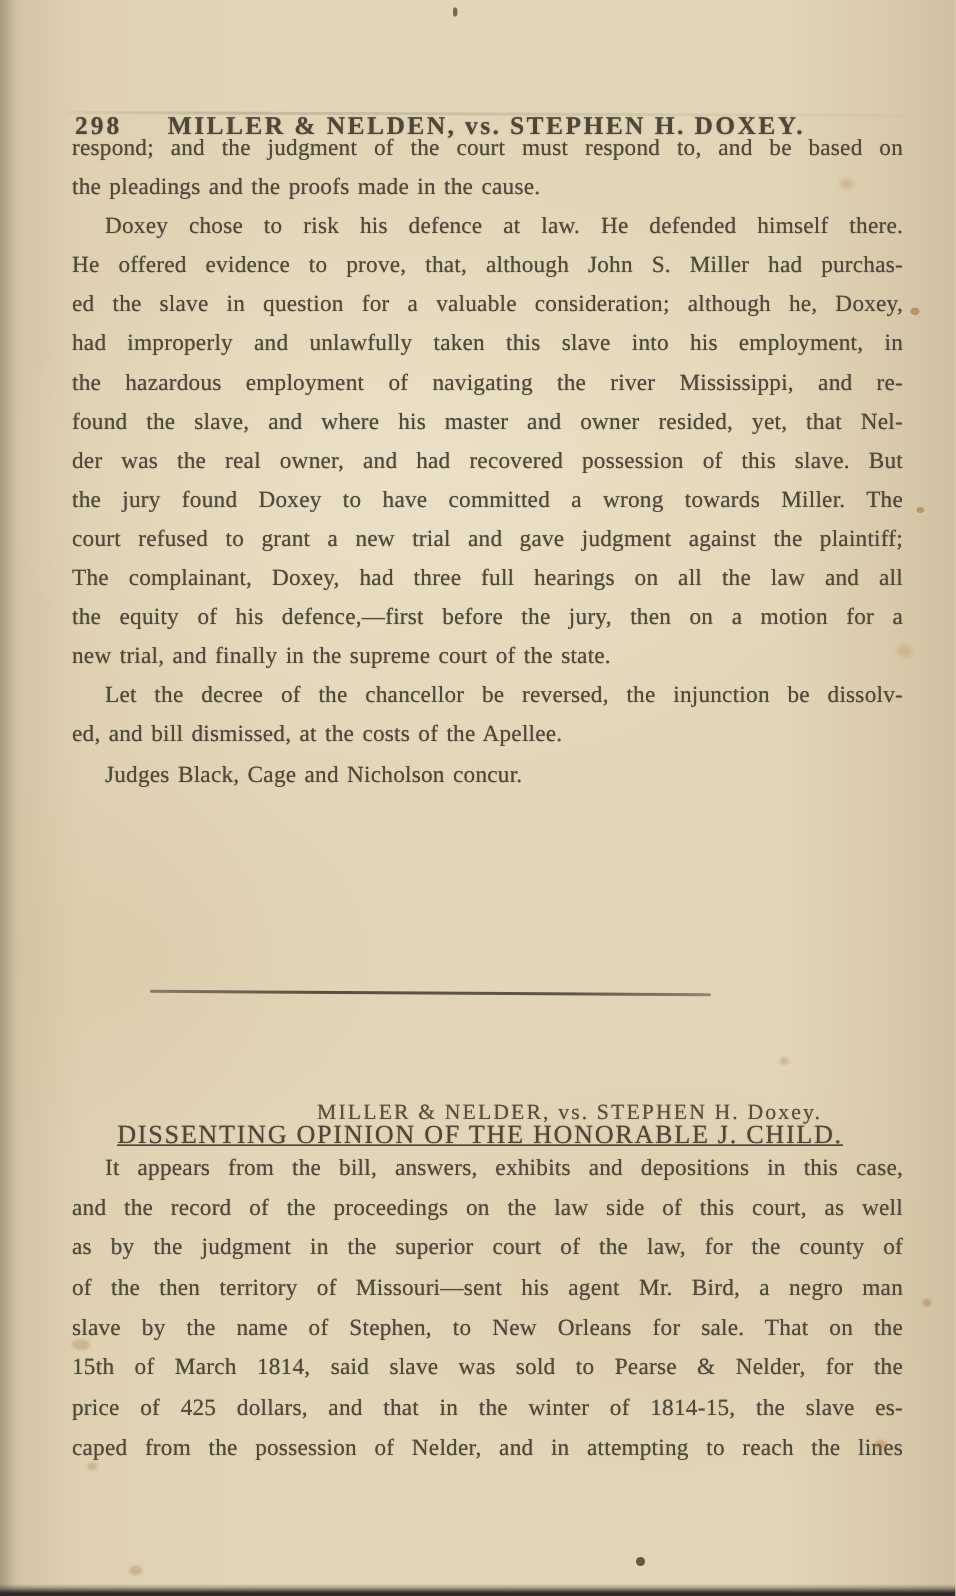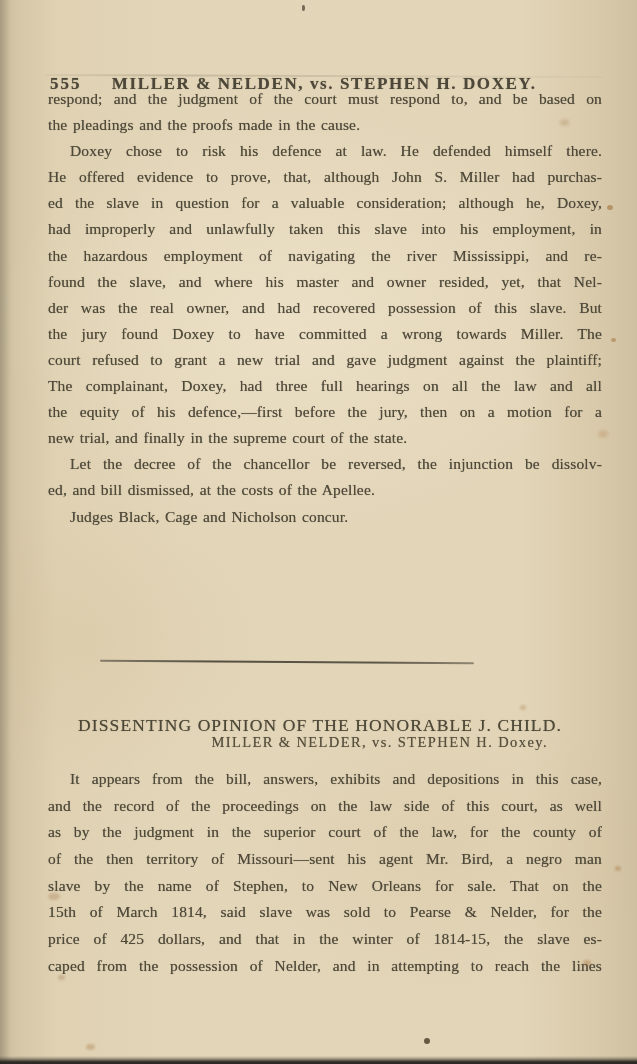--- a/index.html
+++ b/index.html
@@ -65,25 +65,26 @@
 
   
   .case-title {
     position: absolute; top: 734px; left: 48px; width: 500px;
     text-align: right;
     font-size: 14.5px; letter-spacing: 1.4px;
     color: #56503d;
     text-shadow: 0 0 0.7px rgba(80,72,56,0.6);
   }
   .dissent-heading {
-    position: absolute; top: 715px; left: 40px; width: 560px;
+    position: absolute; top: 746px; left: 40px; width: 560px;
     text-align: center;
     font-size: 17.5px; letter-spacing: 1.1px;
     color: #4c4736;
     text-shadow: 0 0 0.8px rgba(70,64,50,0.6);
+    text-decoration: underline;
   }
 
   
   .bottom-scan-edge {
     position: absolute; left: 0; right: 0; bottom: 0; height: 8px;
     background: linear-gradient(180deg, rgba(70,64,54,0.0), rgba(70,64,54,0.35) 30%, #2d2a25 75%);
   }
   .left-scan-edge {
     position: absolute; left: 0; top: 0; bottom: 0; width: 10px;
     background: linear-gradient(90deg, rgba(110,100,82,0.30), rgba(110,100,82,0.0));
@@ -101,21 +102,21 @@
   .s10 { top: 119px; left: 560px; width: 9px; height: 7px; background: rgba(160,115,65,0.25); filter: blur(1.4px); }
   .s11 { top: 705px; left: 520px; width: 6px; height: 5px; background: rgba(160,115,65,0.3); filter: blur(1px); }
   .s12 { top: 866px; left: 615px; width: 6px; height: 5px; background: rgba(160,110,55,0.4); filter: blur(0.8px); }
 </style>
 </head>
 <body>
 
 <div class="page-scan">
 
   <div class="running-header">
-    <span class="page-number">555</span>
+    <span class="page-number">298</span>
     <span class="running-title">MILLER &amp; NELDEN, vs. STEPHEN H. DOXEY.</span>
   </div>
   <div class="header-rule"></div>
 
   <div class="text-block" id="opinion-block">
       <div class="text-line justify">respond; and the judgment of the court must respond to, and be based on</div>
       <div class="text-line">the pleadings and the proofs made in the cause.</div>
       <div class="text-line indent justify">Doxey chose to risk his defence at law. He defended himself there.</div>
       <div class="text-line justify">He offered evidence to prove, that, although John S. Miller had purchas-</div>
       <div class="text-line justify">ed the slave in question for a valuable consideration; although he, Doxey,</div>

